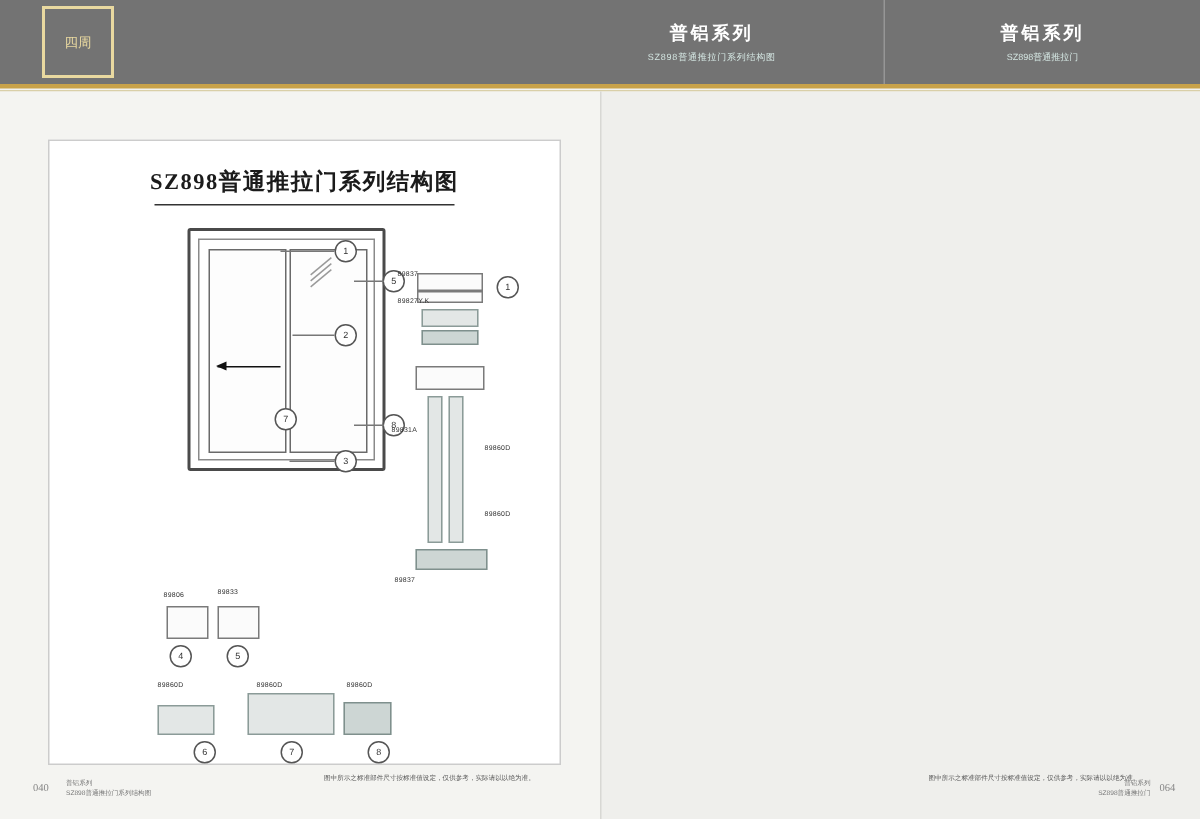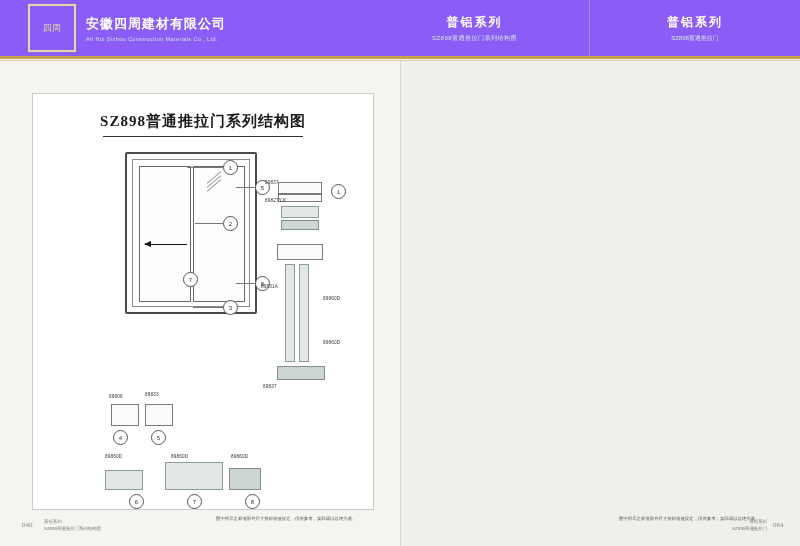--- a/index.html
+++ b/index.html
@@ -1,19 +1,19 @@
 <!DOCTYPE html>
 <html><head>
 <meta charset="utf-8">
 <style>
   html,body{margin:0;padding:0;}
   body{width:800px;height:546px;background:#e8e8e6;font-family:"Liberation Sans",sans-serif;overflow:hidden;}
   .page{position:relative;width:800px;height:546px;background:#f2f2ef;}
   
-  .hdr{position:absolute;left:0;top:0;width:800px;height:56px;background:#8b5cf6;display:flex;align-items:center;}
+  .hdr{position:absolute;left:0;top:0;width:800px;height:56px;background:#737373;display:flex;align-items:center;}
   .hdr-left{display:flex;align-items:center;padding-left:28px;width:360px;box-sizing:border-box;}
   .logo{width:44px;height:44px;border:2px solid #e9d9a0;display:flex;align-items:center;justify-content:center;color:#e9d9a0;font-size:9px;line-height:1;text-align:center;font-family:"Liberation Serif",serif;}
   .logo span{display:block;}
   .brand{margin-left:10px;color:#ffffff;}
   .brand .cn{font-size:13px;letter-spacing:1px;font-weight:bold;}
   .brand .en{font-size:5.5px;letter-spacing:.4px;color:#cfe3de;margin-top:3px;}
   .hdr-mid{flex:1;text-align:center;color:#ffffff;}
   .hdr-mid .t1{font-size:12px;font-weight:bold;letter-spacing:2px;}
   .hdr-mid .t2{font-size:6px;color:#d5e7e3;margin-top:3px;letter-spacing:.5px;}
   .hdr-right{width:210px;text-align:center;color:#fff;border-left:1px solid rgba(255,255,255,.25);height:56px;display:flex;flex-direction:column;justify-content:center;}
@@ -57,24 +57,20 @@
 </style>
 </head>
 <body>
 
 <div class="page">
 
   <div class="hdr">
     <div class="hdr-left">
       <div class="logo">
         <span>四周</span>
-      </div>
-      <div class="brand">
-        <div class="cn">安徽四周建材有限公司</div>
-        <div class="en">Ah Hui Sizhou Construction Materials Co., Ltd.</div>
       </div>
     </div>
     <div class="hdr-mid">
       <div class="t1">普铝系列</div>
       <div class="t2">SZ898普通推拉门系列结构图</div>
     </div>
     <div class="hdr-right">
       <div class="t1">普铝系列</div>
       <div class="t2">SZ898普通推拉门</div>
     </div>

